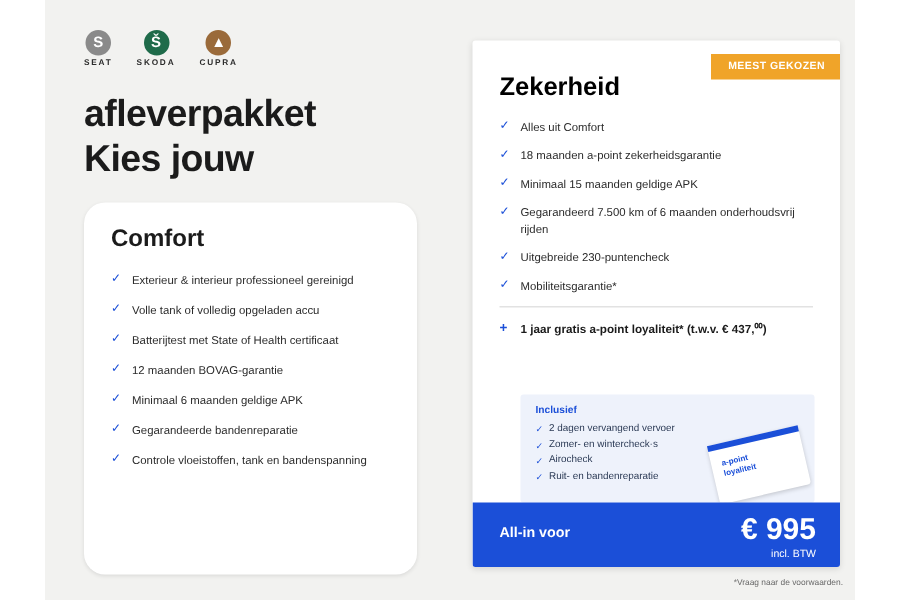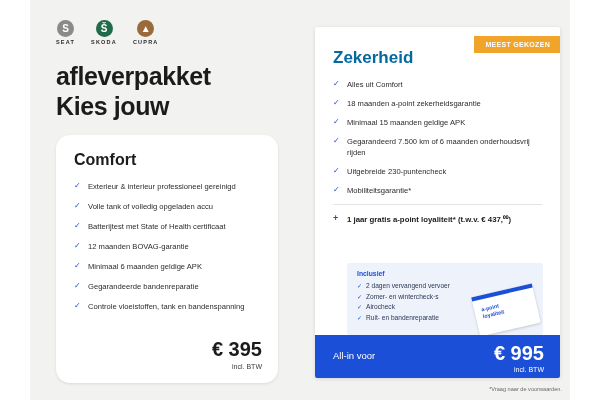--- a/index.html
+++ b/index.html
@@ -181,21 +181,21 @@
     color: #ffffff;
     font-size: 7px;
     font-weight: bold;
     letter-spacing: 0.3px;
     padding: 5px 10px 5px 11px;
   }
   .zeker-title {
     margin: 21px 0 0 18px;
     font-size: 17px;
     font-weight: bold;
-    color: #0369a1;
+    color: #000000;
   }
   .zeker-list {
     margin: 11px 0 0 0;
     padding: 0 20px 0 18px;
     list-style: none;
   }
   .zeker-list li {
     position: relative;
     padding-left: 14px;
     margin-bottom: 8px;
@@ -296,21 +296,21 @@
     bottom: 0;
     height: 43px;
     background: #1b4fd8;
     color: #ffffff;
   }
   .allin-label {
     position: absolute;
     left: 18px;
     top: 15px;
     font-size: 9.5px;
-    font-weight: normal;
+    font-weight: bold;
   }
   .allin-price {
     position: absolute;
     right: 16px;
     top: 8px;
     text-align: right;
   }
   .allin-main {
     font-size: 20px;
     font-weight: bold;
@@ -363,24 +363,20 @@
         <div class="comfort-title">Comfort</div>
         <ul class="feat-list">
           <li><span class="check">✓</span><span>Exterieur &amp; interieur professioneel gereinigd</span></li>
           <li><span class="check">✓</span><span>Volle tank of volledig opgeladen accu</span></li>
           <li><span class="check">✓</span><span>Batterijtest met State of Health certificaat</span></li>
           <li><span class="check">✓</span><span>12 maanden BOVAG-garantie</span></li>
           <li><span class="check">✓</span><span>Minimaal 6 maanden geldige APK</span></li>
           <li><span class="check">✓</span><span>Gegarandeerde bandenreparatie</span></li>
           <li><span class="check">✓</span><span>Controle vloeistoffen, tank en bandenspanning</span></li>
         </ul>
-        <div class="price-block">
-          <div class="price-main">€ 395</div>
-          <div class="price-sub">incl. BTW</div>
-        </div>
       </div>
     </div>
 
     <div class="right-col">
       <div class="zeker-card">
 
         <div class="badge">MEEST GEKOZEN</div>
 
         <div class="zeker-title">Zekerheid</div>
 

